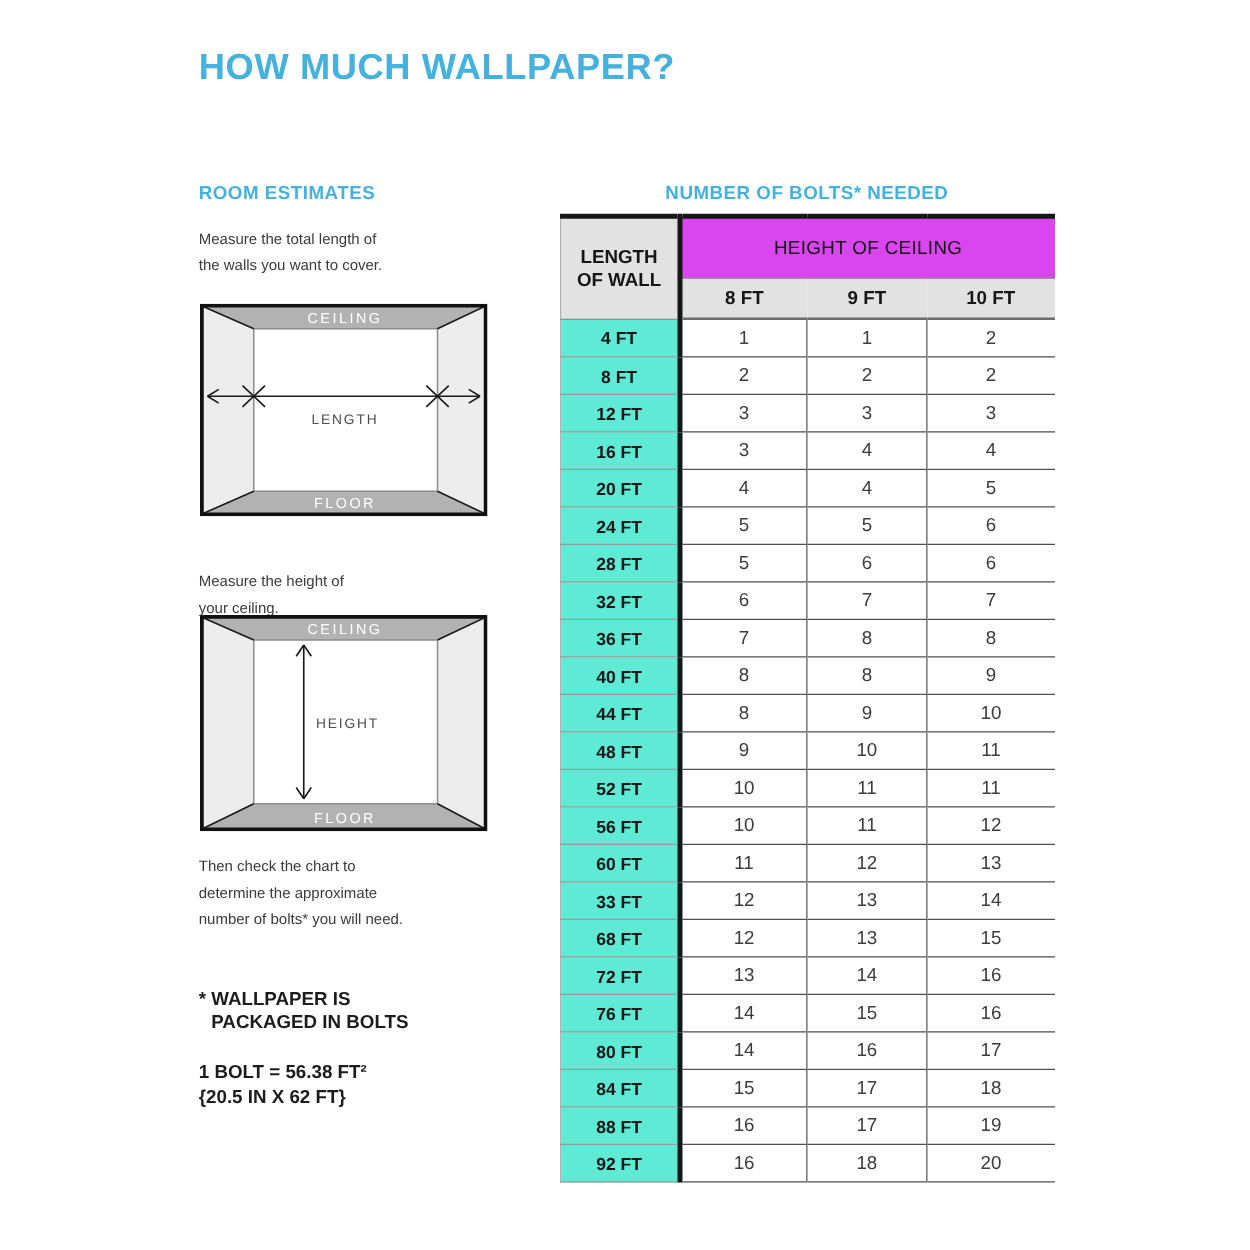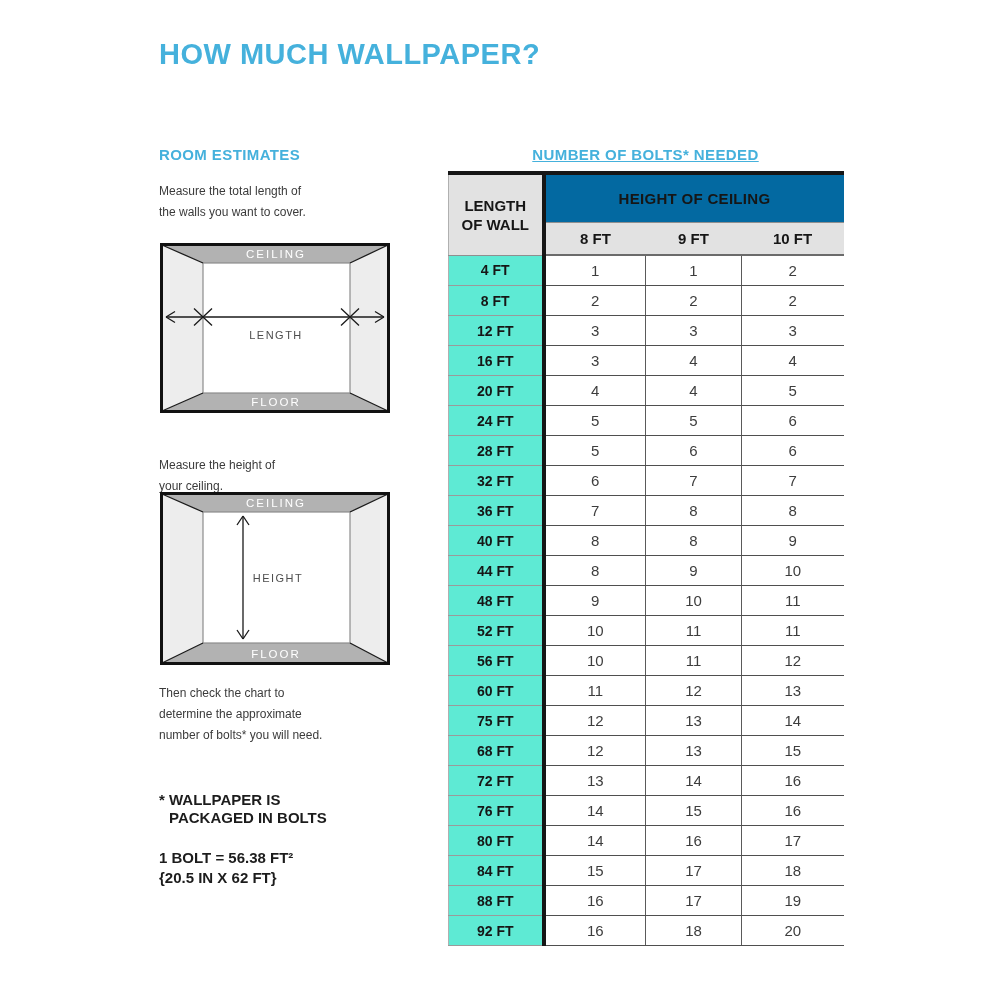--- a/index.html
+++ b/index.html
@@ -10,21 +10,21 @@
   .abs { position:absolute; }
 
   .page-title {
     left:159px; top:38px; margin:0;
     font-size:29px; font-weight:700; letter-spacing:0.5px; color:#45b1dc;
   }
   .section-heading {
     font-size:15px; font-weight:700; letter-spacing:0.4px; color:#45b1dc;
   }
   #room-estimates-heading { left:159px; top:146px; }
-  #table-heading { left:448px; top:146px; width:395px; text-align:center;text-decoration:underline; }
+  #table-heading { left:448px; top:146px; width:395px; text-align:center; }
 
   .body-text {
     margin:0; font-size:12px; color:#3b3b3b; line-height:21px; white-space:pre-line;
   }
   #step1 { left:159px; top:181px; }
   #step2 { left:159px; top:432px;margin-top:23px; }
   #step3 { left:159px; top:683px; }
 
   .note { font-weight:700; color:#1c1c1c; font-size:15px; line-height:18px; }
   #footnote { left:159px; top:791px; }
@@ -43,21 +43,21 @@
     left:448px; top:171px;
   }
   table { border-collapse:collapse; border-top:4px solid #161616; table-layout:fixed; }
   th, td { padding:0; text-align:center; vertical-align:middle; }
   .wall-header {
     background:#e2e2e2; font-weight:700; font-size:15px; color:#161616; line-height:19px;
     border-left:1px solid #b0b0b0; border-right:4px solid #161616; border-bottom:1px solid #8f8f8f;
     white-space:pre-line;
   }
   .span-header {
-    background:#0369a1; font-weight:700; font-size:15px; color:#161616; letter-spacing:0.3px;
+    background:#d946ef; font-weight:400; font-size:15px; color:#161616; letter-spacing:0.3px;
     height:47px; border-bottom:1px solid #8f8f8f;
   }
   .sub-header {
     background:#e2e2e2; font-weight:700; font-size:15px; color:#161616;
     height:31px; border-bottom:2px solid #6b6b6b;
   }
   .wall-cell {
     background:#5eead4; font-weight:700; font-size:14px; color:#161616; height:29px;
     border-left:1px solid #b0b0b0; border-right:4px solid #161616; border-bottom:1px solid #9a9a9a;
   }
@@ -242,21 +242,21 @@
           <td class="bolt-cell">11</td>
           <td class="bolt-cell">12</td>
         </tr>
         <tr>
           <td class="wall-cell">60 FT</td>
           <td class="bolt-cell">11</td>
           <td class="bolt-cell">12</td>
           <td class="bolt-cell">13</td>
         </tr>
         <tr>
-          <td class="wall-cell">75 FT</td>
+          <td class="wall-cell">33 FT</td>
           <td class="bolt-cell">12</td>
           <td class="bolt-cell">13</td>
           <td class="bolt-cell">14</td>
         </tr>
         <tr>
           <td class="wall-cell">68 FT</td>
           <td class="bolt-cell">12</td>
           <td class="bolt-cell">13</td>
           <td class="bolt-cell">15</td>
         </tr>

